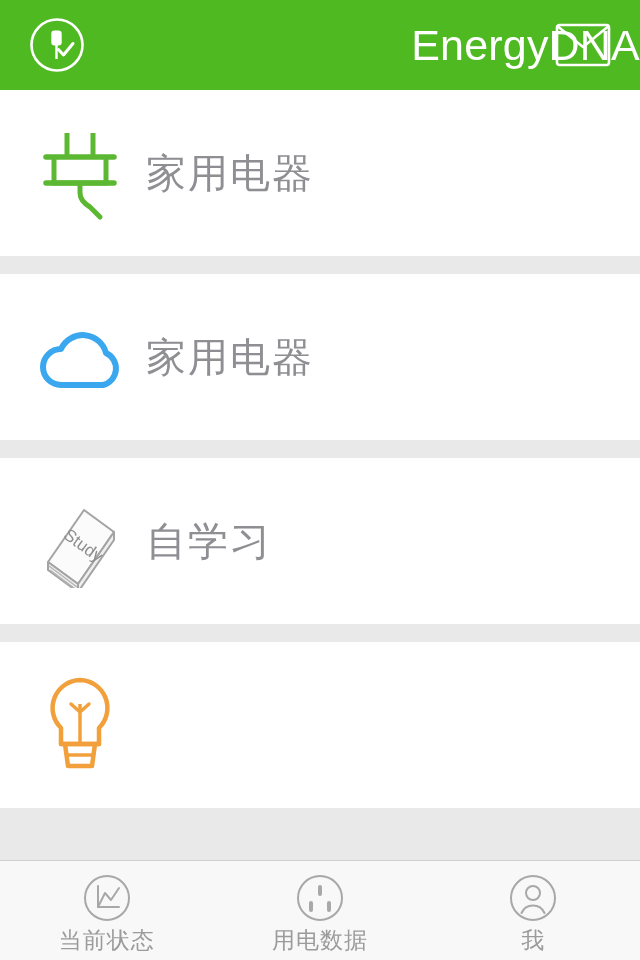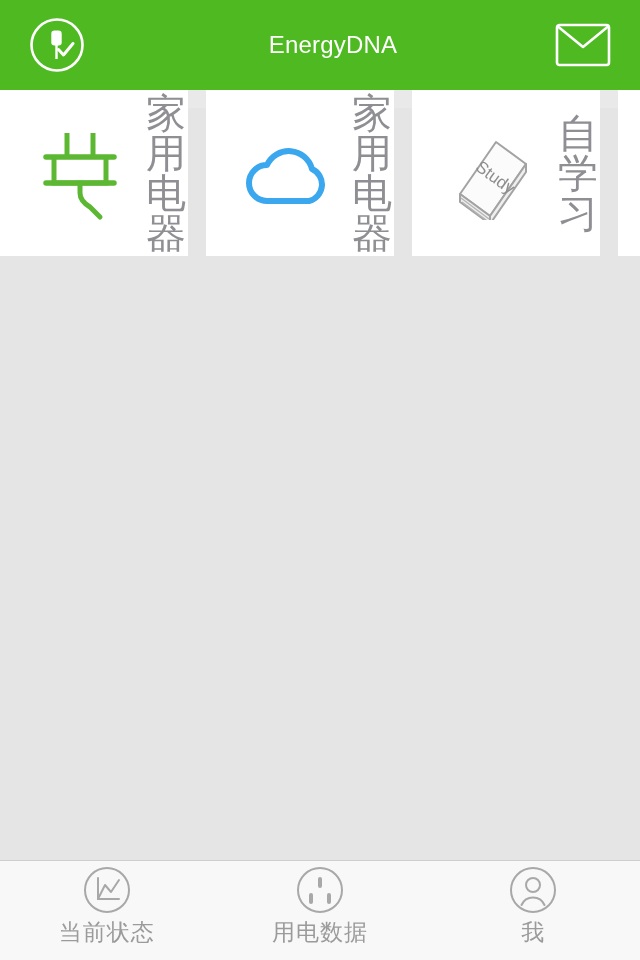--- a/index.html
+++ b/index.html
@@ -13,30 +13,30 @@
   .app { position:relative; width:640px; height:960px; display:flex; flex-direction:column; background:#ffffff; }
 
   
   .header {
     height:90px; flex:0 0 90px;
     background:#4fb922;
     display:flex; align-items:center; justify-content:space-between;
     padding:0 26px;
   }
   .header-title {
-    font-size:24px; color:#ffffff; letter-spacing:0.2px;
+    font-size:43px; color:#ffffff; letter-spacing:0.2px;
     font-weight:400; line-height:1;
-    position:absolute; left:0; right:0; text-align:center;
+    position:absolute; left:0; right:0; text-align:right;
     pointer-events:none;
     margin-left:26px;
   }
   .hdr-btn { width:62px; height:62px; display:flex; align-items:center; justify-content:center; position:relative; z-index:2; }
 
   
-  .list { flex:1 1 auto; background:#e5e5e5; display:flex; flex-direction:row; }
+  .list { flex:1 1 auto; background:#eab308; display:flex; flex-direction:column; }
   .row {
     background:#ffffff;
     height:166px;
     display:flex; align-items:center;
     padding-left:14px;
   }
   .row + .gap, .gap { height:18px; background:#e9e9e9; flex:0 0 18px; }
   .gap-tall { flex:1 1 auto; background:#e9e9e9; min-height:18px; }
   .row-icon {
     width:132px; flex:0 0 132px;
@@ -47,21 +47,21 @@
   
   .tabbar {
     flex:0 0 100px; height:100px;
     background:#f8f8f8;
     border-top:1px solid #cfcfcf;
     display:flex;
   }
   .tab {
     flex:1 1 25%;
     display:flex; flex-direction:column;
-    align-items:center; 
+    align-items:center; justify-content:center;
     gap:6px; padding-top:4px;
   }
   .tab-icon { height:50px; display:flex; align-items:center; justify-content:center; }
   .tab-label { font-size:23px; color:#9b9b9b; line-height:1; letter-spacing:1px; }
   .tab.active .tab-label { color:#5cba3c; }
 </style>
 </head>
 <body>
 
 <div class="app">

